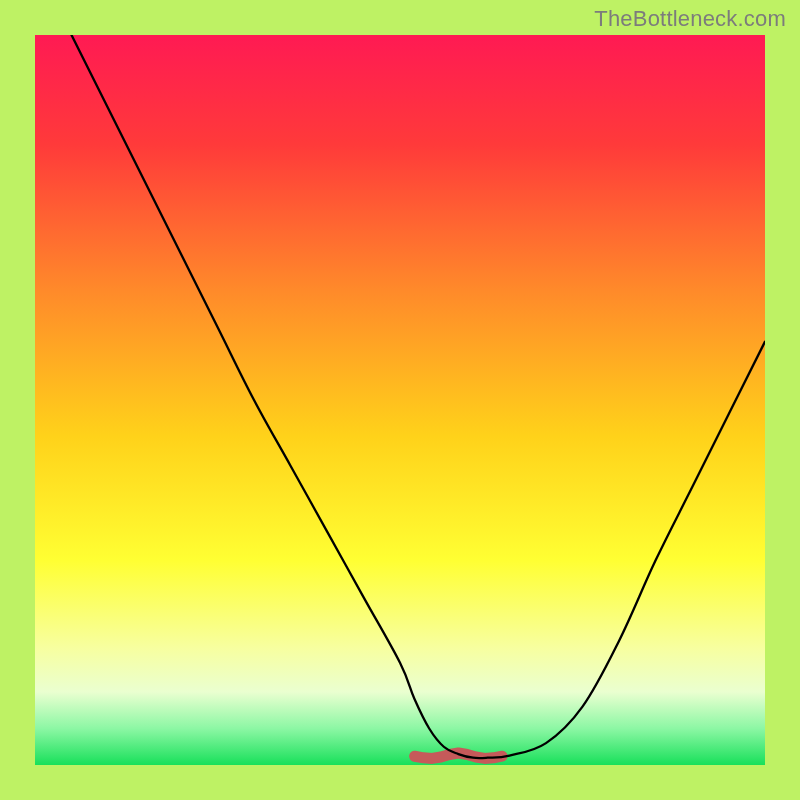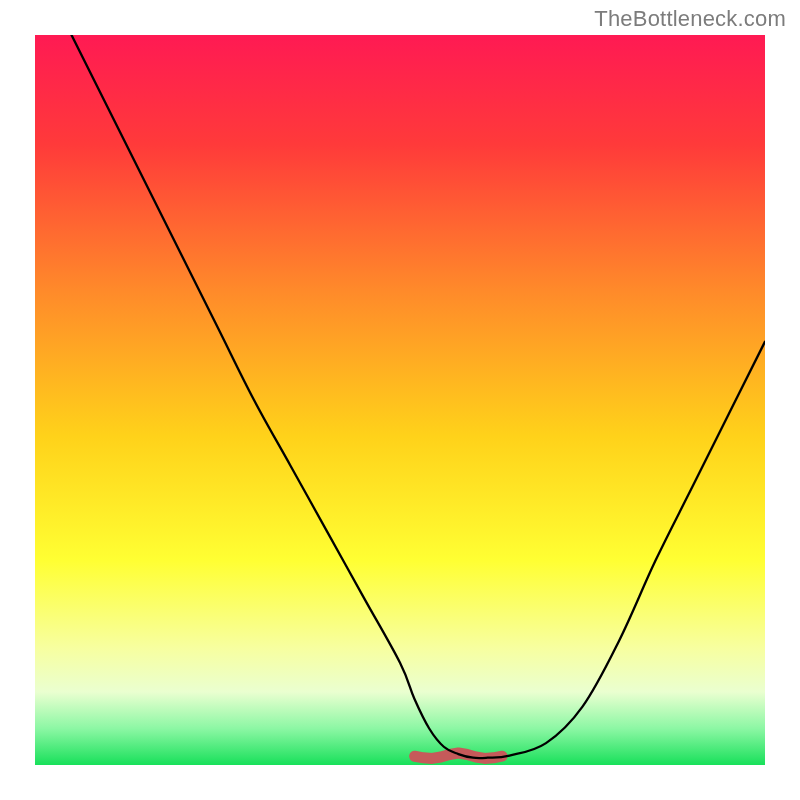--- a/index.html
+++ b/index.html
@@ -8,21 +8,21 @@
     width: 800px;
     height: 800px;
     overflow: hidden;
     background: #000;
     font-family: Arial, Helvetica, sans-serif;
   }
   .frame {
     position: relative;
     width: 800px;
     height: 800px;
-    background: #ffffff;
+    background: #bef264;
   }
   .watermark {
     position: absolute;
     top: 6px;
     right: 14px;
     color: #7c7c7c;
     font-size: 22px;
     letter-spacing: 0.2px;
     z-index: 50;
     user-select: none;

